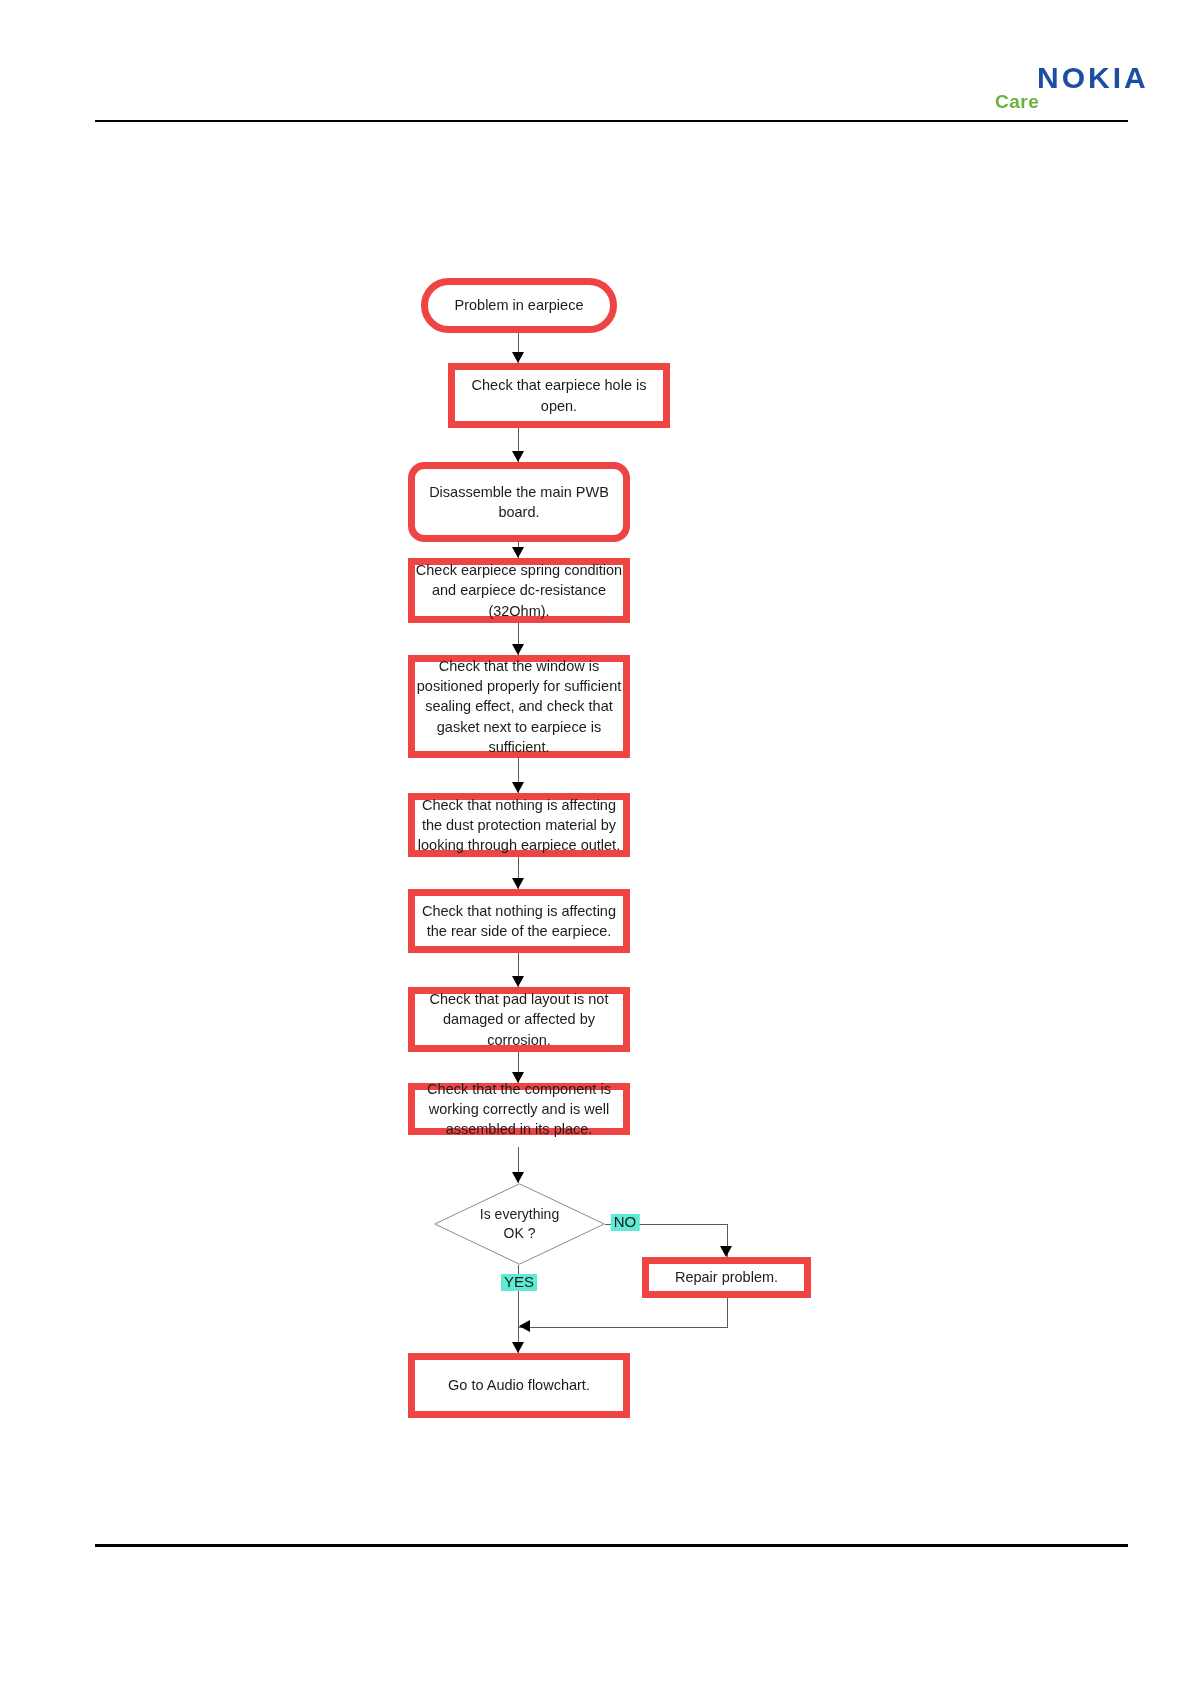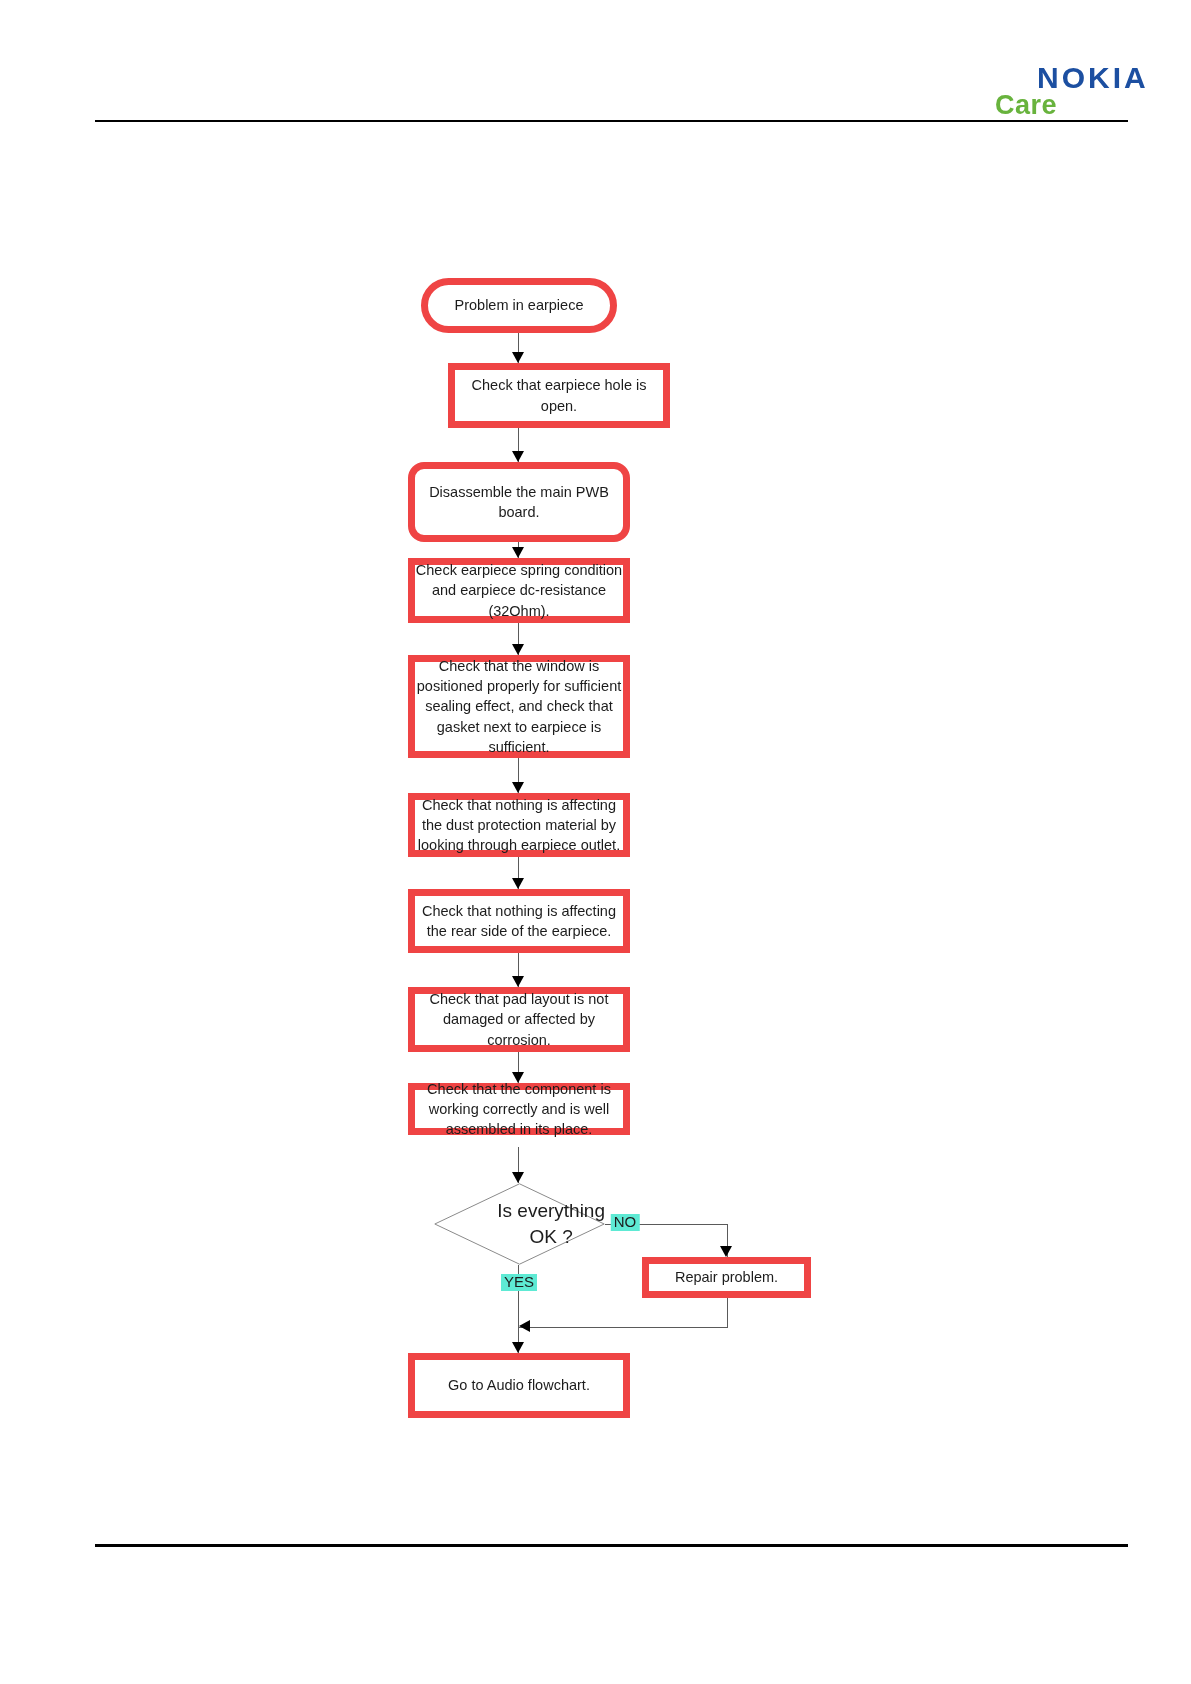--- a/index.html
+++ b/index.html
@@ -11,37 +11,37 @@
   
   .rule{position:absolute;background:#000;}
   .logo-brand{
     position:absolute;left:993px;top:63px;
     font-size:30px;font-weight:800;letter-spacing:3px;line-height:1;
     color:#1c4fa1;
     margin-left:44px;
   }
   .logo-care{
     position:absolute;left:995px;top:92px;
-    font-size:27px;font-weight:700;line-height:1;letter-spacing:0.5px;
+    font-size:19px;font-weight:700;line-height:1;letter-spacing:0.5px;
     color:#68b33d;
   }
   
   .node{
     position:absolute;box-sizing:border-box;background:#fff;
     border:7px solid #ef4444;
     display:flex;align-items:center;justify-content:center;
     text-align:center;font-size:14.5px;line-height:1.4;
     white-space:pre-line;z-index:3;
   }
   .proc{left:408px;width:222px;}
   .stadium{left:421px;width:196px;border-radius:28px;}
   .dtext{
     position:absolute;left:434px;width:171px;height:82px;
-    display:flex;align-items:center;justify-content:flex-end;text-align:center;
-    font-size:19px;line-height:1.35;white-space:pre-line;z-index:4;
+    display:flex;align-items:center;justify-content:center;text-align:center;
+    font-size:14px;line-height:1.35;white-space:pre-line;z-index:4;
   }
   .lbl{
     position:absolute;transform:translateX(-50%);
     font-size:15px;background:#5eead4;padding:0 3px;line-height:1.1;z-index:5;
   }
   
   .vline{position:absolute;width:1px;background:#5a5a5a;z-index:1;}
   .hline{position:absolute;height:1px;background:#5a5a5a;z-index:1;}
   .arrD{
     position:absolute;width:0;height:0;z-index:2;

